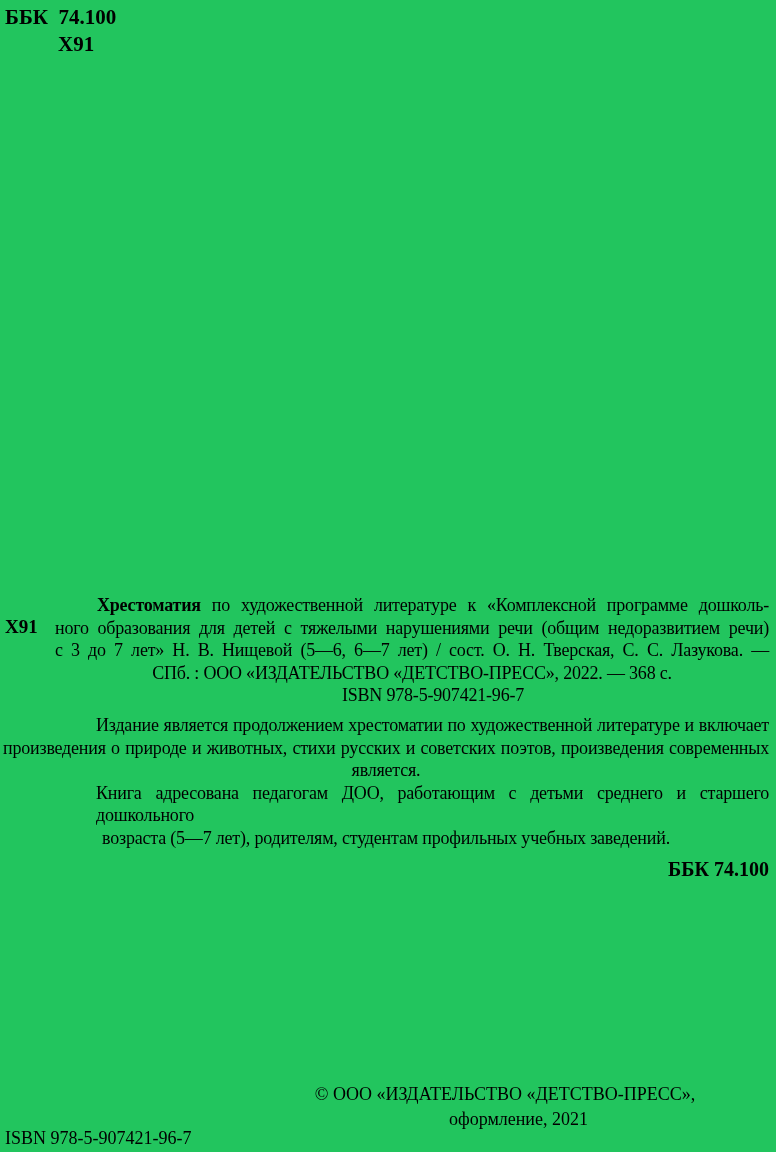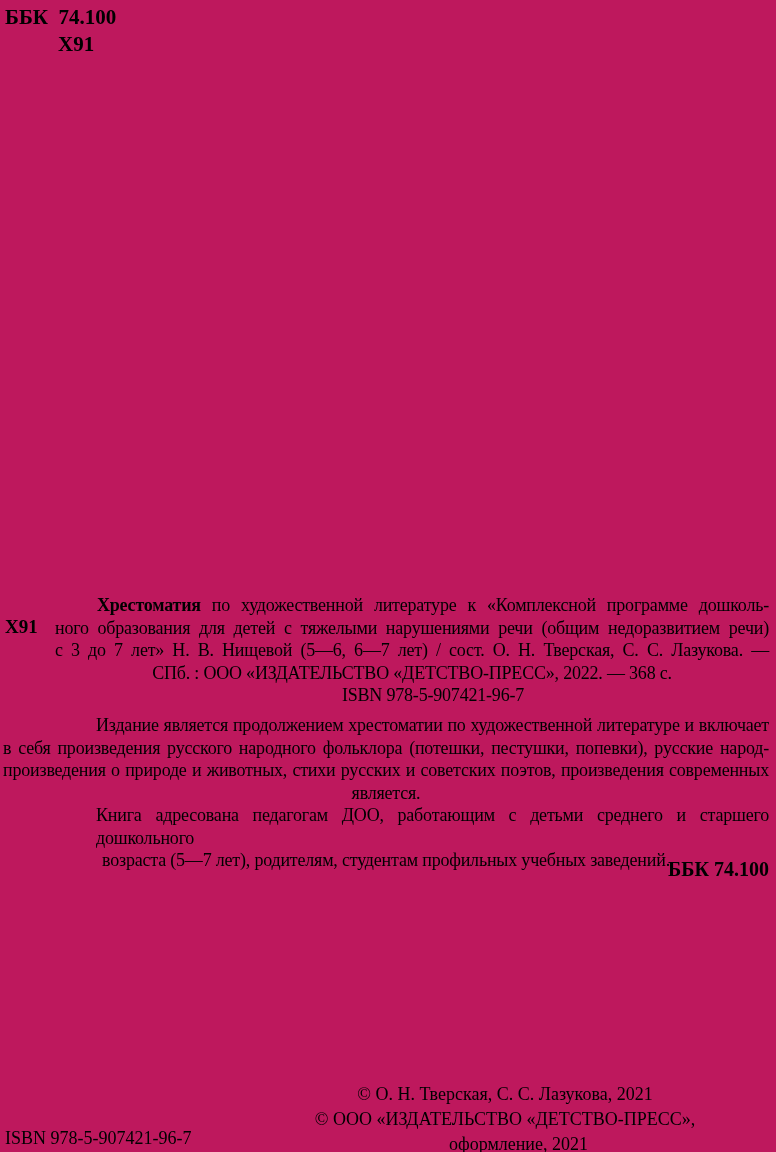--- a/index.html
+++ b/index.html
@@ -1,19 +1,19 @@
 <!DOCTYPE html>
 <html><head>
 <meta charset="utf-8">
 <style>
   html,body{margin:0;padding:0;background:#e8e8e8;}
   .page{
     position:relative;
     width:776px;height:1152px;
-    background:#be185d;color:#000000;
+    background:#22c55e;color:#000000;
     font-family:"Liberation Serif","DejaVu Serif",serif;
     font-size:18px;
     overflow:hidden;
     margin:0 auto;
   }
   .hdr-bbk{
     position:absolute;top:5px;left:5px;
     font-weight:bold;font-size:21px;white-space:pre;
   }
   .hdr-sign{
@@ -65,26 +65,24 @@
   <div class="margin-sign">Х91</div>
   <div class="card" id="card-lines">
       <div class="line justify indent"><b>Хрестоматия</b> по художественной литературе к «Комплексной программе дошколь-</div>
       <div class="line justify">ного образования для детей с тяжелыми нарушениями речи (общим недоразвитием речи)</div>
       <div class="line justify">с 3 до 7 лет» Н. В. Нищевой (5—6, 6—7 лет) / сост. О. Н. Тверская, С. С. Лазукова. —</div>
       <div class="line">СПб. : ООО «ИЗДАТЕЛЬСТВО «ДЕТСТВО-ПРЕСС», 2022. — 368 с.</div>
       <div class="line indent">ISBN 978-5-907421-96-7</div>
     </div>
   <div class="annotation" id="annotation-lines">
       <div class="line justify indent">Издание является продолжением хрестоматии по художественной литературе и включает</div>
-      <div class="line justify">в себя произведения русского народного фольклора (потешки, пестушки, попевки), русские народ-</div>
       <div class="line justify">произведения о природе и животных, стихи русских и советских поэтов, произведения современных</div>
       <div class="line">является.</div>
       <div class="line justify indent">Книга адресована педагогам ДОО, работающим с детьми среднего и старшего дошкольного</div>
       <div class="line">возраста (5—7 лет), родителям, студентам профильных учебных заведений.</div>
     </div>
   <div class="bbk-footer">ББК 74.100</div>
   <div class="copyright" id="copyright-lines">
-      <div class="line">© О. Н. Тверская, С. С. Лазукова, 2021</div>
       <div class="line">© ООО «ИЗДАТЕЛЬСТВО «ДЕТСТВО-ПРЕСС»,</div>
       <div class="line indent">оформление, 2021</div>
     </div>
   <div class="isbn-footer">ISBN 978-5-907421-96-7</div>
 </div>
 
 </body></html>

